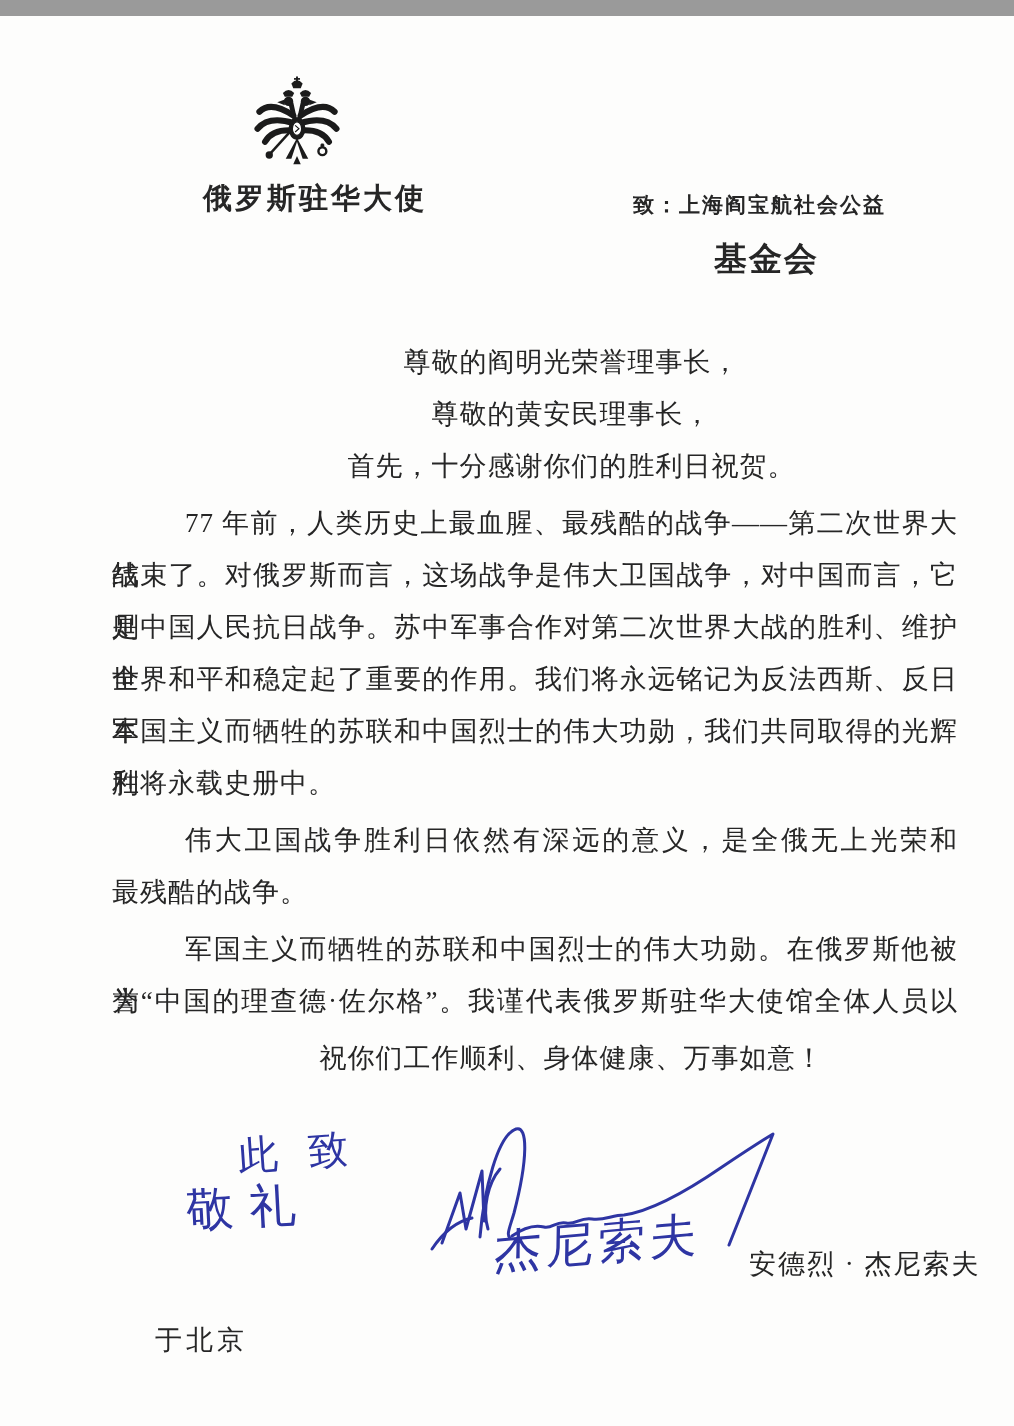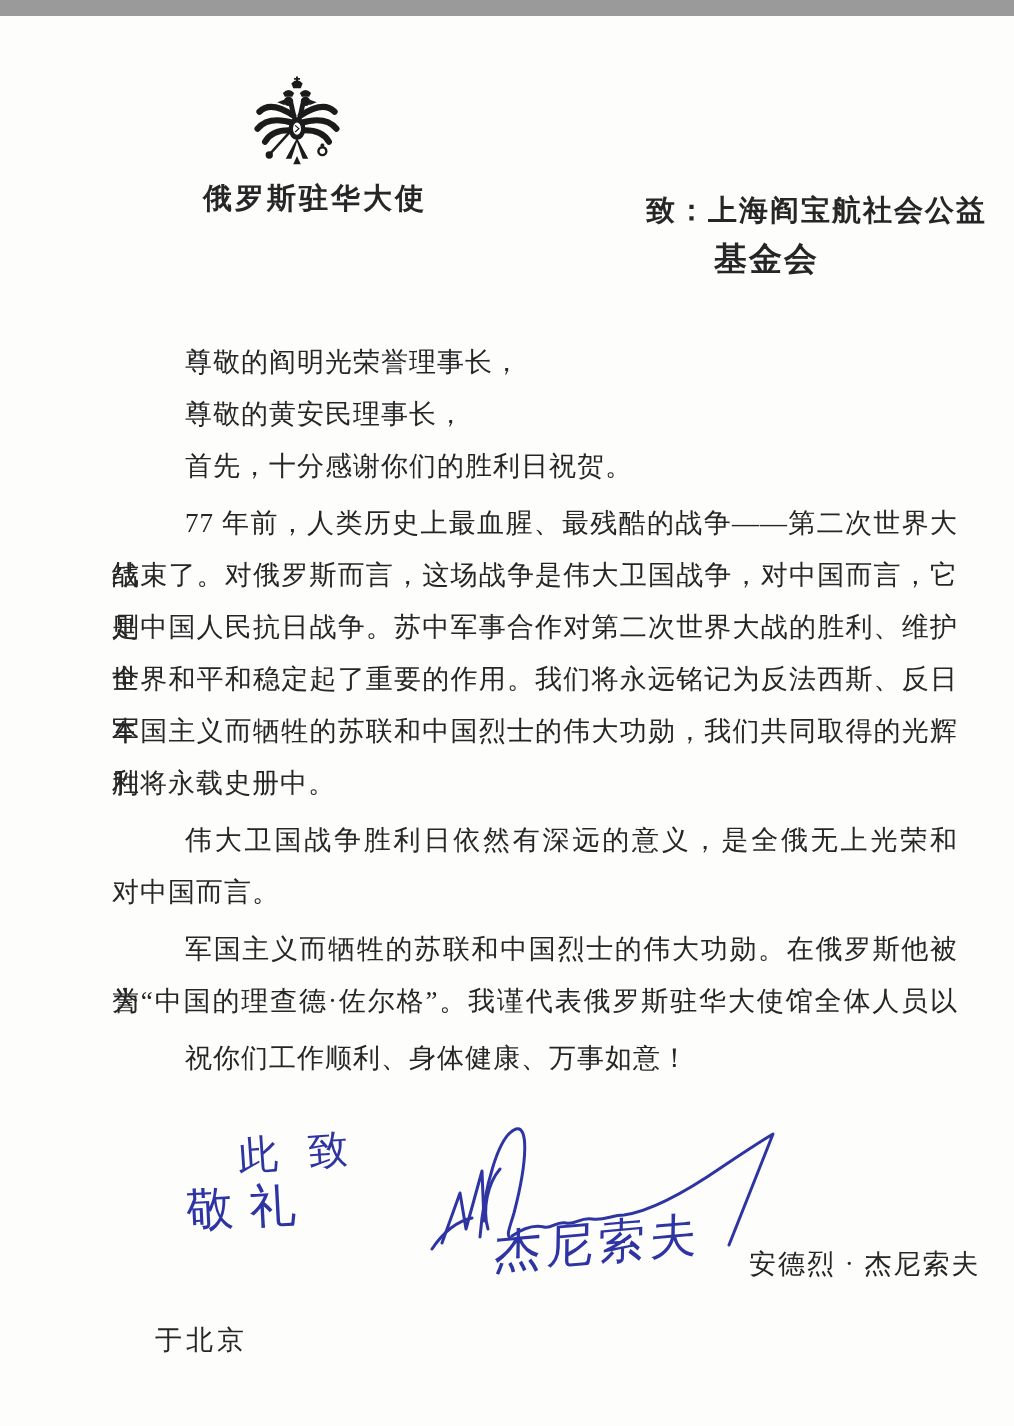--- a/index.html
+++ b/index.html
@@ -12,35 +12,35 @@
     color:var(--ink,#262626);
     overflow:hidden;
   }
   
   .emblem { position:absolute; left:250px; top:58px; }
   .sender {
     position:absolute; left:203px; top:163px;
     font-size:29px; font-weight:bold; letter-spacing:3px; white-space:nowrap;
   }
   .recipient1 {
-    position:absolute; left:646px; top:175px;
-    font-size:29px; font-weight:bold; letter-spacing:2px; white-space:nowrap;
+    position:absolute; left:633px; top:175px;
+    font-size:21px; font-weight:bold; letter-spacing:2px; white-space:nowrap;
   }
   .recipient2 {
     position:absolute; left:714px; top:221px;
     font-size:33px; font-weight:bold; letter-spacing:2px; white-space:nowrap;
   }
   
   .body-block { position:absolute; left:112px; top:320px; width:846px; }
   .line {
     height:52px; line-height:52px;
     font-size:27px; letter-spacing:1px;
     white-space:normal; overflow:visible;
   }
-  .line.indent { text-indent:73px; }
+  .line.indent { text-indent:73px;text-align:center; }
   .line.full   { text-align:justify; text-align-last:justify; }
   .line.gap    { margin-top:5px; }
   
   .hand { color:var(--blue,#2e35a3); white-space:nowrap; position:absolute; }
   .cizhi  { left:238px; top:1108px; font-size:40px; letter-spacing:30px; transform:rotate(-4deg); }
   .jingli { left:186px; top:1160px; font-size:47px; letter-spacing:16px; transform:rotate(-3deg); }
   .sig-svg { position:absolute; left:422px; top:1103px; }
   .sig-hanzi {
     left:494px; top:1196px; font-size:47px; letter-spacing:5px;
     transform:rotate(-5deg) skewX(-6deg);
@@ -102,21 +102,21 @@
       <div class="line indent">尊敬的阎明光荣誉理事长，</div>
       <div class="line indent">尊敬的黄安民理事长，</div>
       <div class="line indent">首先，十分感谢你们的胜利日祝贺。</div>
       <div class="line indent full gap">77 年前，人类历史上最血腥、最残酷的战争——第二次世界大战</div>
       <div class="line full">结束了。对俄罗斯而言，这场战争是伟大卫国战争，对中国而言，它则</div>
       <div class="line full">是中国人民抗日战争。苏中军事合作对第二次世界大战的胜利、维护全</div>
       <div class="line full">世界和平和稳定起了重要的作用。我们将永远铭记为反法西斯、反日本</div>
       <div class="line full">军国主义而牺牲的苏联和中国烈士的伟大功勋，我们共同取得的光辉胜</div>
       <div class="line">利将永载史册中。</div>
       <div class="line indent full gap">伟大卫国战争胜利日依然有深远的意义，是全俄无上光荣和</div>
-      <div class="line">对中国而言。</div>
+      <div class="line">最残酷的战争。</div>
       <div class="line indent full gap">军国主义而牺牲的苏联和中国烈士的伟大功勋。在俄罗斯他被誉</div>
       <div class="line full">为“中国的理查德·佐尔格”。我谨代表俄罗斯驻华大使馆全体人员以</div>
       <div class="line indent gap">祝你们工作顺利、身体健康、万事如意！</div>
     </div>
 
   <div class="hand cizhi">此致</div>
   <div class="hand jingli">敬礼</div>
 
   <div class="sig-svg">
     <svg width="378" height="148" viewBox="0 0 378 148" aria-hidden="true">

